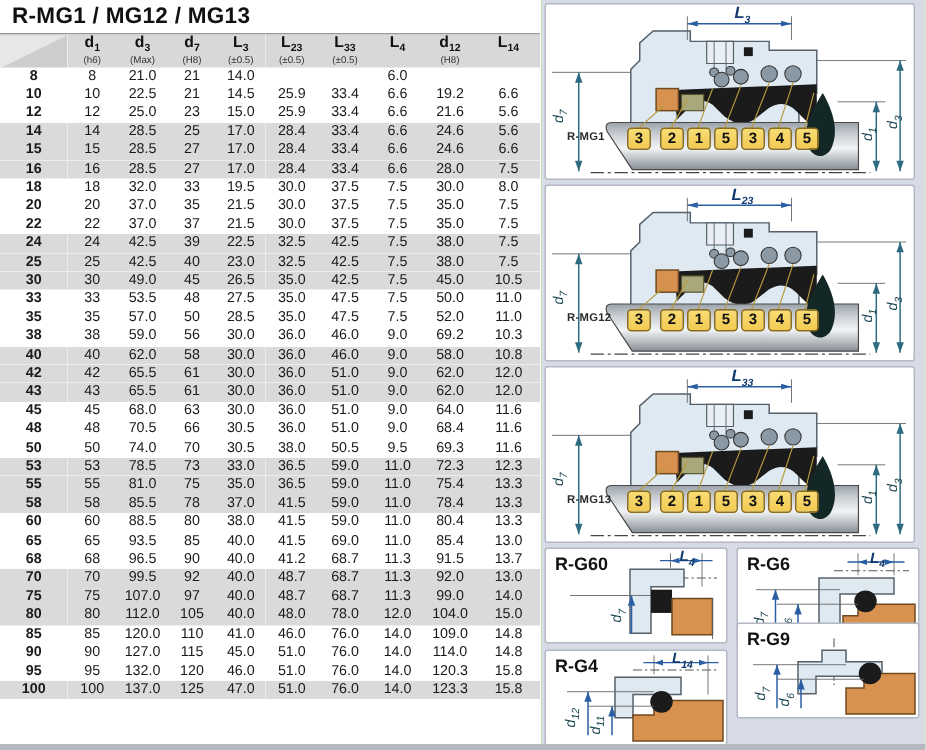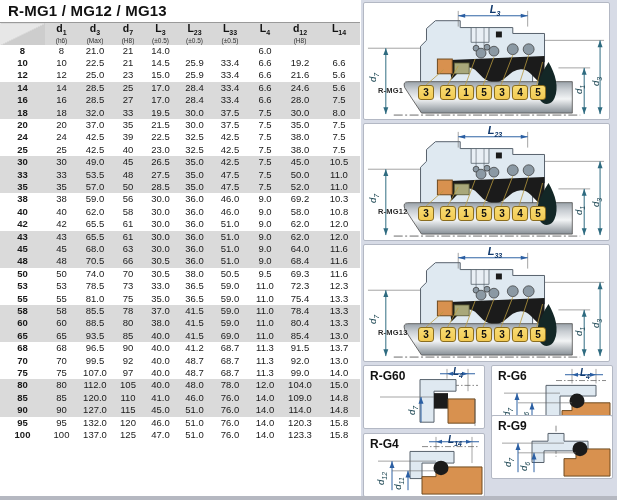--- a/index.html
+++ b/index.html
@@ -207,20 +207,32 @@
             <td>28.5</td>
             <td>25</td>
             <td>17.0</td>
             <td>28.4</td>
             <td>33.4</td>
             <td>6.6</td>
             <td>24.6</td>
             <td>5.6</td>
           </tr>
           <tr>
+            <td class="rowhead">15</td>
+            <td>15</td>
+            <td>28.5</td>
+            <td>27</td>
+            <td>17.0</td>
+            <td>28.4</td>
+            <td>33.4</td>
+            <td>6.6</td>
+            <td>24.6</td>
+            <td>6.6</td>
+          </tr>
+          <tr>
             <td class="rowhead">16</td>
             <td>16</td>
             <td>28.5</td>
             <td>27</td>
             <td>17.0</td>
             <td>28.4</td>
             <td>33.4</td>
             <td>6.6</td>
             <td>28.0</td>
             <td>7.5</td>
@@ -235,20 +247,32 @@
             <td>37.5</td>
             <td>7.5</td>
             <td>30.0</td>
             <td>8.0</td>
           </tr>
           <tr>
             <td class="rowhead">20</td>
             <td>20</td>
             <td>37.0</td>
             <td>35</td>
+            <td>21.5</td>
+            <td>30.0</td>
+            <td>37.5</td>
+            <td>7.5</td>
+            <td>35.0</td>
+            <td>7.5</td>
+          </tr>
+          <tr>
+            <td class="rowhead">22</td>
+            <td>22</td>
+            <td>37.0</td>
+            <td>37</td>
             <td>21.5</td>
             <td>30.0</td>
             <td>37.5</td>
             <td>7.5</td>
             <td>35.0</td>
             <td>7.5</td>
           </tr>
           <tr>
             <td class="rowhead">24</td>
             <td>24</td>

